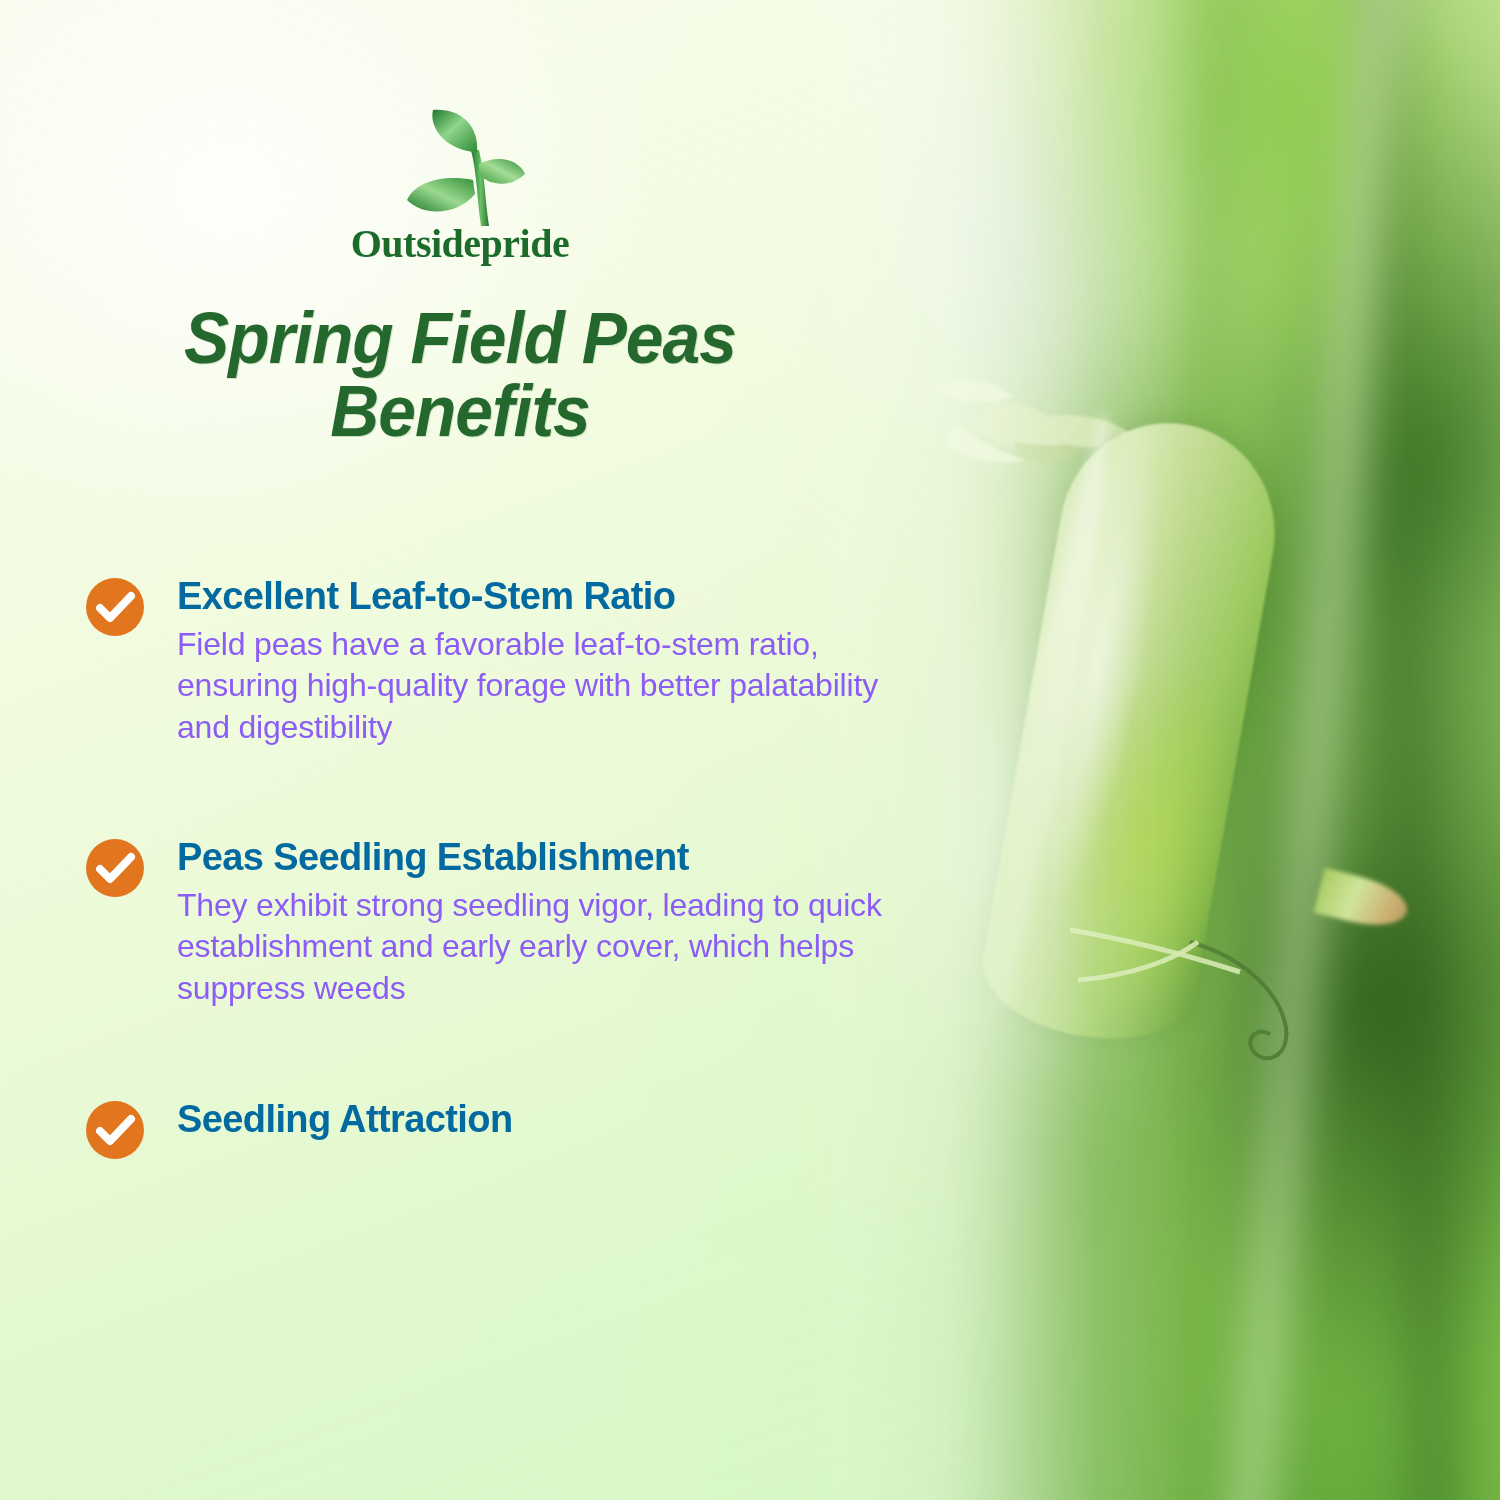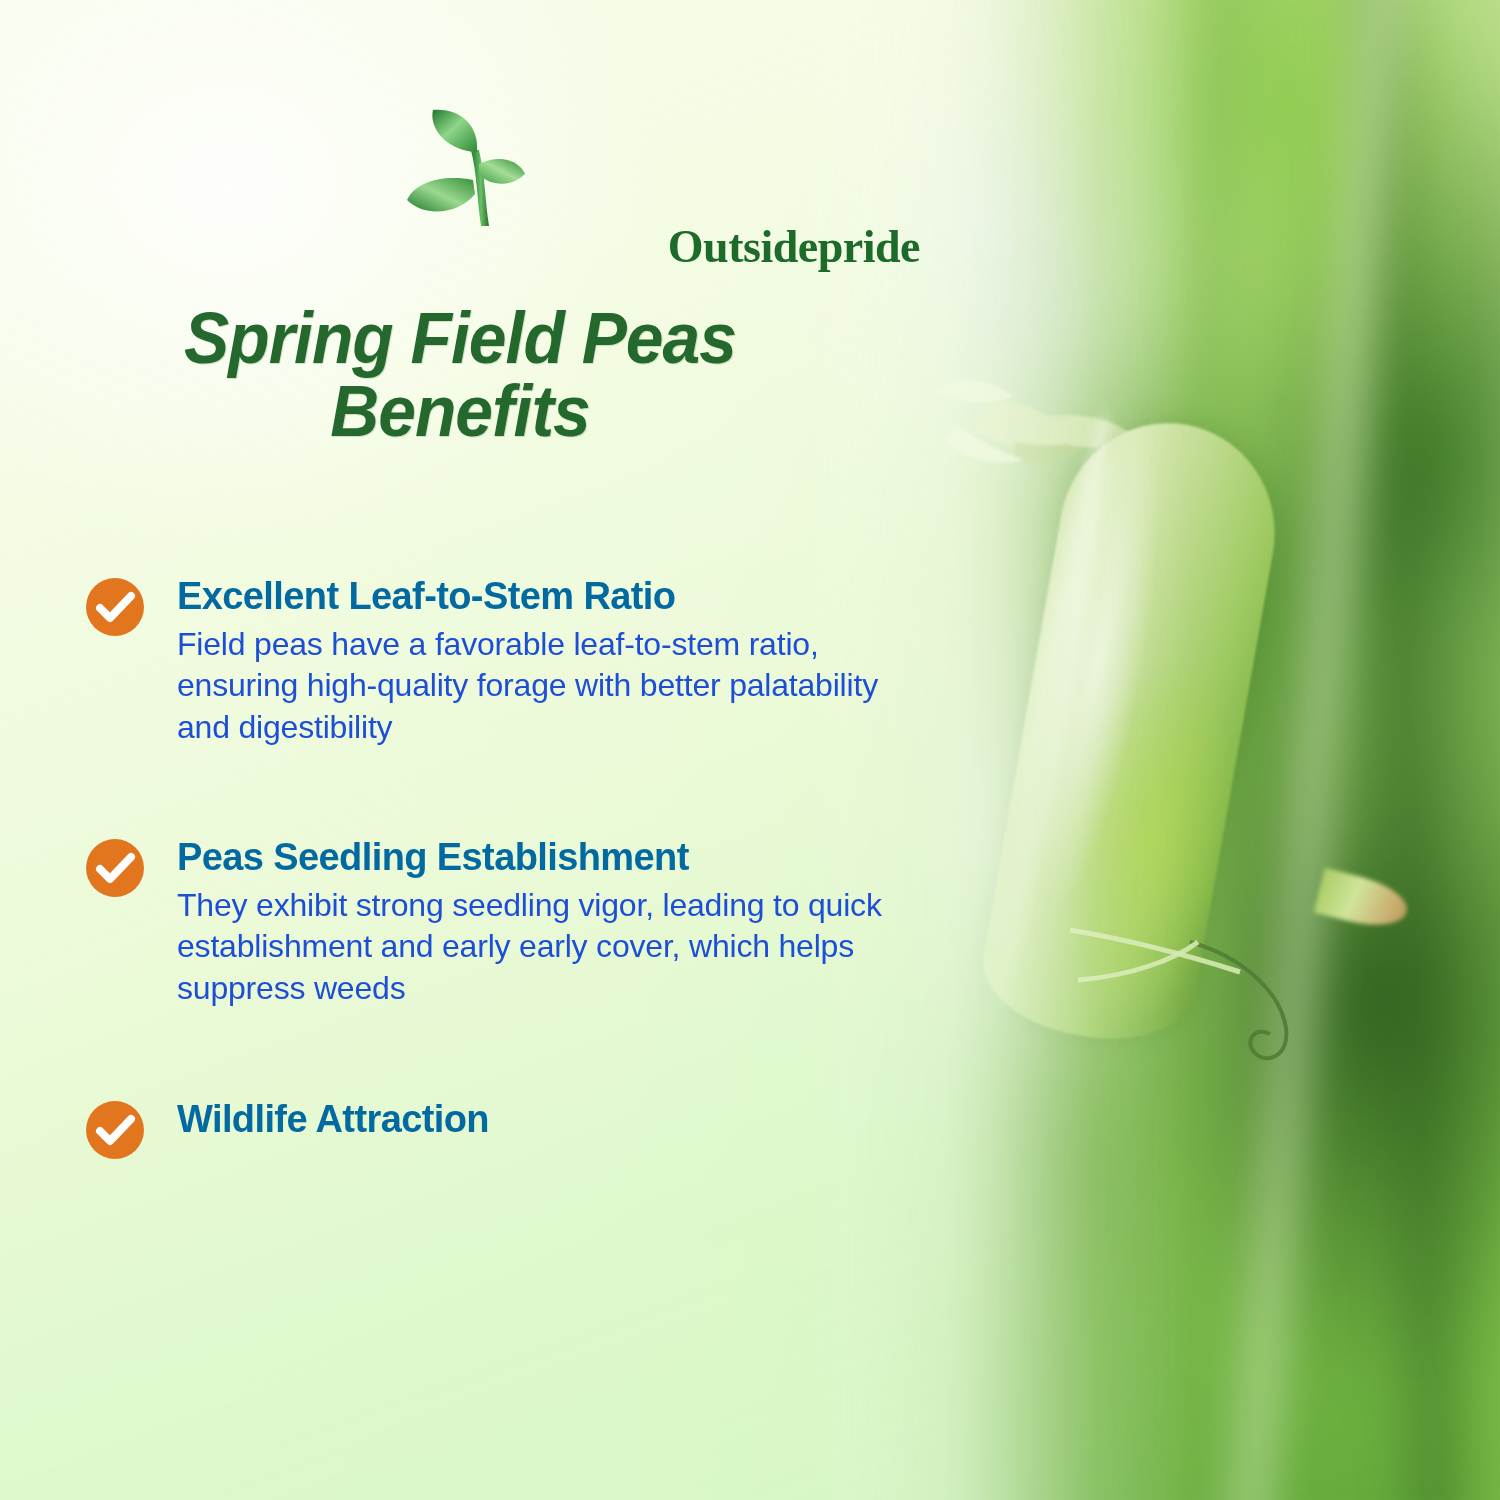--- a/index.html
+++ b/index.html
@@ -172,26 +172,25 @@
   .logo {
     position: absolute;
     left: 0;
     top: 108px;
     width: 920px;
     text-align: center;
   }
   .logo-mark { width: 150px; height: 120px; display: block; margin: 0 auto; }
   .logo-word {
     font-family: "Liberation Serif", serif;
-    font-size: 46px;
+    font-size: 40px;
     font-weight: 700;
     letter-spacing: -0.5px;
     color: #1d6b2a;
     margin-top: -8px;
-    text-align: right;
   }
 
   
   .title {
     position: absolute;
     left: 60px;
     top: 302px;
     width: 800px;
     text-align: center;
     font-size: 72px;
@@ -234,21 +233,21 @@
     font-size: 38px;
     font-weight: 700;
     color: #0369a1;
     letter-spacing: -0.6px;
     line-height: 1.12;
     margin-bottom: 6px;
   }
   .b-body {
     font-size: 32px;
     line-height: 1.30;
-    color: #1d4ed8;
+    color: #8b5cf6;
     letter-spacing: -0.2px;
     max-width: 740px;
   }
 </style>
 </head>
 <body>
 
 <div id="poster">
 
   <div class="photo">
@@ -340,18 +339,18 @@
         <div class="b-body">They exhibit strong seedling vigor, leading to quick establishment and early early cover, which helps suppress weeds</div>
       </div>
 
       <div class="benefit">
         <span class="check">
           <svg viewBox="0 0 60 60">
             <circle cx="30" cy="30" r="29" fill="#e2761f"></circle>
             <path d="M15 31 L25 41 L46 19" fill="none" stroke="#ffffff" stroke-width="8" stroke-linecap="round" stroke-linejoin="round"></path>
           </svg>
         </span>
-        <div class="b-title">Wildlife Attraction</div>
+        <div class="b-title">Seedling Attraction</div>
       </div>
 
     </div>
   </div>
 </div>
 
 </body></html>

